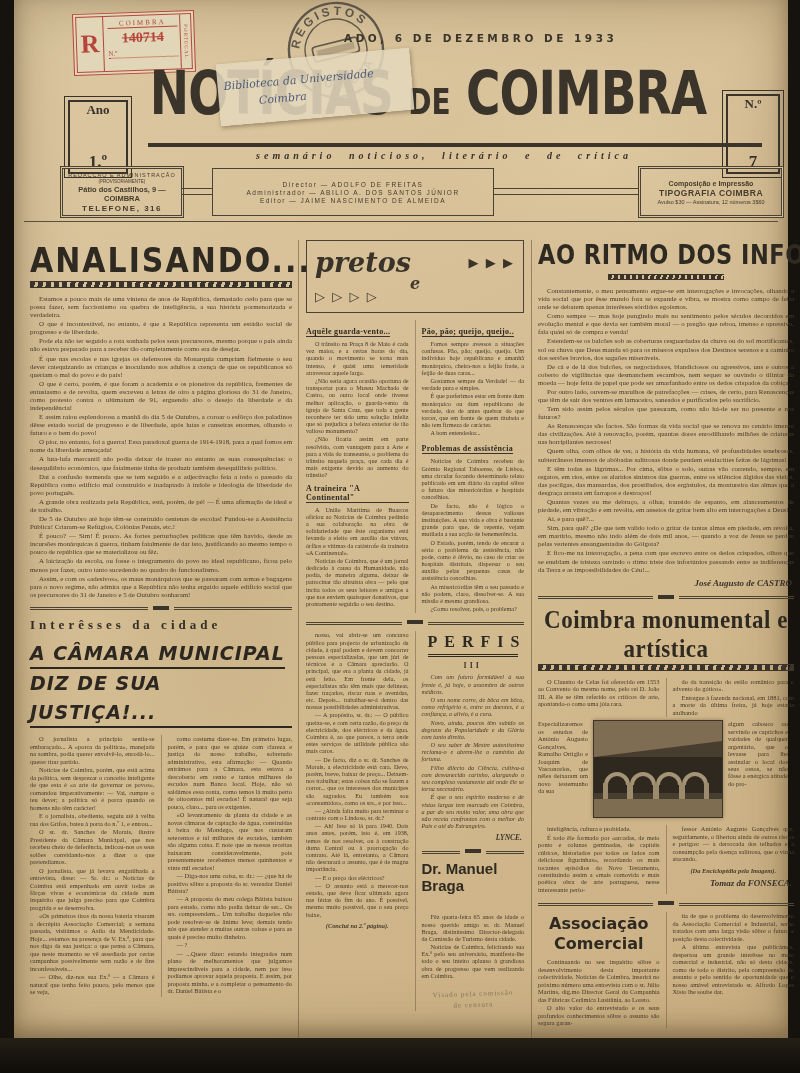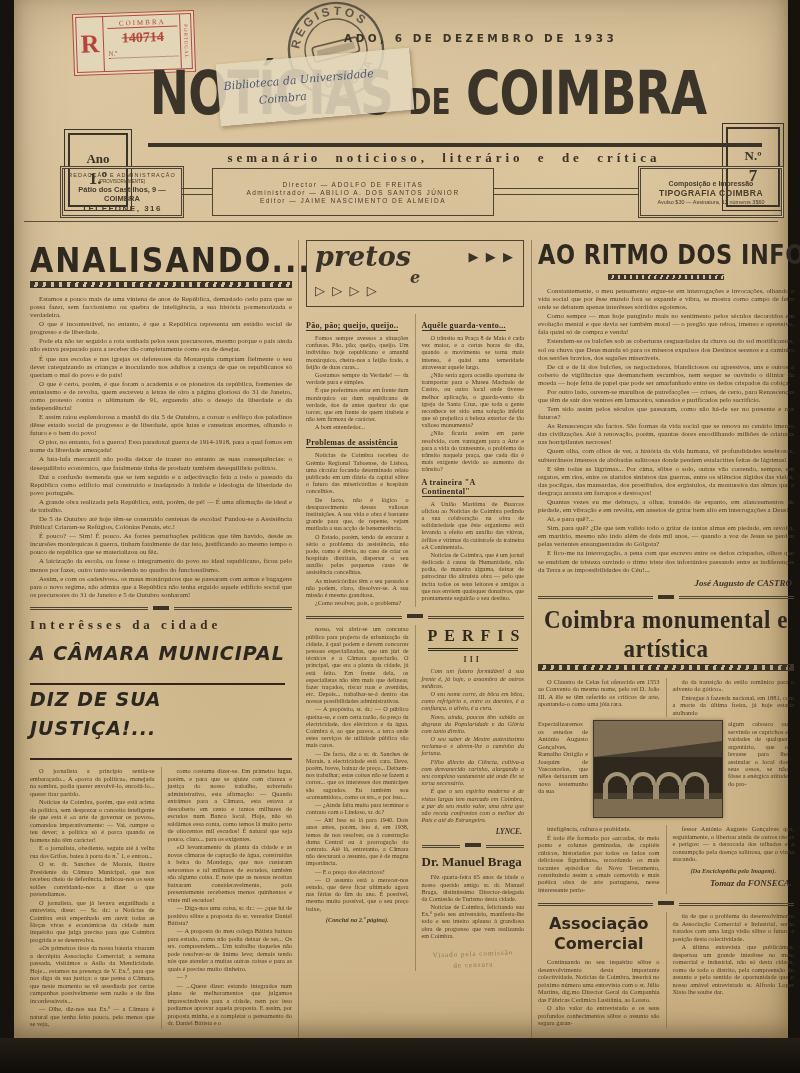--- a/index.html
+++ b/index.html
@@ -23,37 +23,37 @@
   .reg-city{font-size:7px;letter-spacing:2px;border-bottom:1px solid #b5463a;text-align:center;}
   .reg-num{font-size:14px;font-weight:bold;text-align:center;text-decoration:line-through;margin-top:2px;}
   .reg-no{font-size:7px;border-bottom:1px dotted #b5463a;margin-top:3px;}
   .reg-pt{width:10px;border-left:1px solid #b5463a;writing-mode:vertical-rl;font-size:5px;letter-spacing:1px;
     display:flex;align-items:center;justify-content:center;}
   .round-stamp{position:absolute;left:272px;top:0px;opacity:.82;transform:rotate(-14deg);}
   .date-line{position:absolute;left:330px;top:32px;font-family:"DejaVu Sans",sans-serif;
     font-weight:bold;font-size:10.5px;letter-spacing:3.5px;color:#3c352a;white-space:nowrap;}
   .ano-box,.num-box{position:absolute;border:2px solid #39332a;outline:1px solid #39332a;outline-offset:3px;
     text-align:center;color:#39332a;font-weight:bold;font-family:"Liberation Serif",serif;
-    display:flex;flex-direction:column;justify-content:center;gap:2px;margin-top:33px;}
+    display:flex;flex-direction:column;justify-content:space-between;gap:2px;}
   .ano-box{left:54px;top:100px;width:56px;height:70px;}
   .num-box{left:712px;top:94px;width:50px;height:76px;}
   .ano-box .l1,.num-box .l1{font-size:13px;}
   .ano-box .l2,.num-box .l2{font-size:17px;}
   .np-title{position:absolute;left:116px;top:58px;width:596px;text-align:center;
     font-family:"DejaVu Sans",sans-serif;font-weight:bold;font-size:47px;color:#3a342a;
     letter-spacing:-1px;transform:scaleY(1.28);transform-origin:top;white-space:nowrap;}
   .np-title .de{font-size:28px;letter-spacing:0;}
   .hand-slip{position:absolute;left:204px;top:56px;width:182px;height:58px;transform:rotate(-5deg);
     background:rgba(226,215,188,.88);box-shadow:1px 2px 4px rgba(60,45,20,.4);
     display:flex;flex-direction:column;justify-content:center;padding:2px 6px;
     font-family:"DejaVu Serif",serif;font-style:italic;color:#4c5a78;font-size:11px;}
   .hand-slip .hl2{margin-left:34px;margin-top:4px;}
   .title-rule{position:absolute;left:134px;top:143px;width:614px;height:4px;background:#3a342a;}
   .tagline{position:absolute;left:130px;top:150px;width:600px;text-align:center;
-    font-weight:bold;font-size:13px;letter-spacing:4px;word-spacing:7px;color:#39332a;}
+    font-weight:bold;font-size:10px;letter-spacing:4px;word-spacing:7px;color:#39332a;font-style:italic;}
   .imprint{position:absolute;left:0;top:168px;width:774px;height:50px;font-family:"Liberation Sans",sans-serif;}
   .imp-box{position:absolute;top:0;height:48px;border:1px solid #4a4233;text-align:center;color:#443c2c;
     display:flex;flex-direction:column;justify-content:center;gap:1px;padding:2px 3px;box-sizing:border-box;}
   .imp-left{left:48px;width:120px;box-shadow:0 0 0 1px #d8c199,0 0 0 2px #4a4233;}
   .imp-center{left:198px;width:282px;}
   .imp-right{left:626px;width:142px;box-shadow:0 0 0 1px #d8c199,0 0 0 2px #4a4233;}
   .conn{position:absolute;top:20px;height:5px;border-top:1.5px solid #4a4233;border-bottom:1.5px solid #4a4233;}
   .c1{left:168px;width:30px;} .c2{left:480px;width:146px;}
   .imp-t1{font-size:5.5px;letter-spacing:1px;}
   .imp-t2{font-size:4.5px;}
@@ -84,42 +84,42 @@
   .orn .seg{flex:1;height:1px;background:#4a4233;box-shadow:0 2px 0 #4a4233;}
   .orn .dot{width:16px;height:4px;background:#3a342a;}
 
   .h-analisando{font-family:"DejaVu Sans",sans-serif;font-size:30px;letter-spacing:2px;font-weight:bold;
     transform:scaleY(1.15);transform-origin:left top;}
   .rule-hatch{height:5px;margin:6px 0 7px;border-top:1px solid #3a342a;border-bottom:1px solid #3a342a;
     background:repeating-linear-gradient(100deg,#3a342a 0 5px,transparent 5px 8px);}
   .kicker{font-size:13px;font-weight:bold;letter-spacing:4px;margin:6px 0 6px;color:#352f25;}
   .h-camara{font-family:"DejaVu Sans",sans-serif;font-style:italic;font-weight:bold;font-size:19px;
     letter-spacing:1px;line-height:1.5;color:#2c2720;}
-  .h-camara span{border-bottom:2px solid #2c2720;display:inline-block;padding-bottom:16px;}
+  .h-camara span{border-bottom:2px solid #2c2720;display:inline-block;padding-bottom:0;}
   .twocol{display:flex;margin-top:7px;}
   .twocol .sc{flex:1;min-width:0;}
   .twocol .sc + .sc{border-left:1px solid rgba(95,80,52,.45);padding-left:6px;margin-left:6px;}
 
-  .pb-box{border:1.5px solid #4a4233;padding:0 8px 7px;}
+  .pb-box{border:1.5px solid #4a4233;padding:6px 8px 7px;}
   .pb-word{font-family:"DejaVu Serif",serif;font-style:italic;font-weight:bold;font-size:27px;color:#39332a;}
   .pb-tri{font-size:13px;letter-spacing:2px;color:#39332a;}
   .pb-r1,.pb-r3{display:flex;align-items:center;justify-content:space-between;}
   .pb-e{text-align:center;font-family:"DejaVu Serif",serif;font-style:italic;font-weight:bold;
     font-size:16px;margin:-4px 0;}
   .subhead{font-weight:bold;font-size:8px;border-bottom:1px solid #3a342a;display:inline-block;
     margin:4px 0 3px;color:#2f2a21;letter-spacing:.3px;}
   .note{text-align:center;font-style:italic;font-weight:bold;font-size:6.4px;margin-top:4px;}
 
   .h-perfis{font-size:16px;font-weight:bold;letter-spacing:7px;text-align:center;
     border-bottom:3px double #2f2a21;padding-bottom:3px;margin:2px 6px 4px;}
   .perfis-num{text-align:center;font-weight:bold;font-size:8px;letter-spacing:3px;margin:3px 0;}
   .italics p{font-style:italic;}
   .sig{text-align:right;font-style:italic;font-weight:bold;font-size:9px;margin:4px 2px 0;color:#3a332a;}
   .sig-small{font-size:7.5px;}
-  .h-braga{font-family:Liberation Serif, serif;font-weight:bold;font-size:13px;margin:4px 0 3px;}
+  .h-braga{font-family:Liberation Sans, sans-serif;font-weight:bold;font-size:15px;margin:4px 0 19px;}
   .censor{margin-top:10px;text-align:center;font-size:7px;letter-spacing:1px;color:rgba(70,62,48,.55);
     transform:rotate(-2deg);line-height:1.6;}
 
   .h-ritmo{font-family:"DejaVu Sans",sans-serif;font-weight:bold;font-size:22.5px;letter-spacing:.5px;
     transform:scaleY(1.15);transform-origin:left top;white-space:nowrap;}
   .orn-center{width:45%;height:4px;margin:8px auto 7px;border-top:1px solid #3a342a;border-bottom:1px solid #3a342a;
     background:repeating-linear-gradient(100deg,#3a342a 0 4px,transparent 4px 6px);}
   .h-mon{font-family:"Liberation Serif",serif;font-weight:bold;font-size:23px;letter-spacing:.5px;
     text-align:center;transform:scaleY(1.1);transform-origin:top;}
   .photo-row{display:flex;gap:5px;margin:3px 0;align-items:flex-start;}
@@ -279,47 +279,47 @@
             <span class="pb-tri">▶ ▶ ▶</span>
           </div>
           <div class="pb-e">e</div>
           <div class="pb-r3">
             <span class="pb-tri">▷ ▷ ▷ ▷</span>
           </div>
         </div>
 
         <div class="twocol">
           <div class="sc">
+            <div class="subhead">Aquêle guarda-vento...</div>
+            <div class="bt t62">
+                <p>O trânsito na Praça 8 de Maio é cada vez maior, e a certas horas do dia, quando o movimento se torna mais intenso, é quási uma temeridade atravessar aquele largo.</p>
+                <p>¿Não seria agora ocasião oportuna de transportar para o Museu Machado de Castro, ou outro local onde tivesse melhor aplicação, o guarda-vento da igreja de Santa Cruz, que toda a gente reconhece ter sido uma solução infeliz que só prejudica a beleza exterior de tão valioso monumento?</p>
+                <p>¿Não ficaria assim em parte resolvido, com vantagem para a Arte e para a vida do transeunte, o problema do trânsito naquela praça, que cada dia é mais exigente devido ao aumento do trânsito?</p>
+              </div>
+            <div class="subhead">A traineira "A Continental"</div>
+            <div class="bt t62">
+                <p>A União Marítima de Buarcos oficiou ao Notícias de Coimbra pedindo a sua colaboração na obra de solidariedade que êste organismo está levando a efeito em auxílio das viúvas, órfãos e vítimas da catástrofe da traineira «A Continental».</p>
+                <p>Notícias de Coimbra, que é um jornal dedicado à causa da Humanidade, não podia, de maneira alguma, deixar de patrocinar tão altruísta obra — pelo que incita todos os seus leitores e amigos a que nos enviem quaisquer donativos, que prontamente seguirão o seu destino.</p>
+              </div>
+          </div>
+          <div class="sc">
             <div class="subhead">Pão, pão; queijo, queijo..</div>
             <div class="bt t62">
                 <p>Fomos sempre avessos a situações confusas. Pão, pão; queijo, queijo. Um indivíduo hoje republicano e amanhã monárquico, cheira-nos a feijão frade, a feijão de duas caras...</p>
                 <p>Gostamos sempre da Verdade! — da verdade pura e simples.</p>
                 <p>É que preferimos estar em frente dum monárquico ou dum republicano de verdade, dos de antes quebrar do que torcer, que em frente de quem titubeia e não tem firmeza de carácter.</p>
                 <p>A bom entendedor...</p>
               </div>
             <div class="subhead">Problemas de assistência</div>
             <div class="bt t62">
                 <p>Notícias de Coimbra recebeu do Grémio Regional Taboense, de Lisboa, uma circular focando determinado relato publicado em um diário da capital sôbre o futuro das misericórdias e hospitais concelhios.</p>
                 <p>De facto, não é lógico o desaparecimento dessas valiosas instituições. A sua vida e obra é bastante grande para que, de repente, vejam mutilada a sua acção de benemerência.</p>
                 <p>O Estado, porém, tendo de encarar a sério o problema da assistência, não pode, como é óbvio, no caso de criar os hospitais distritais, dispersar o seu auxílio pelas pequenas casas de assistência concelhias.</p>
                 <p>As misericórdias têm o seu passado e não podem, claro, dissolver-se. A sua missão é mesmo grandiosa.</p>
                 <p>¿Como resolver, pois, o problema?</p>
-              </div>
-          </div>
-          <div class="sc">
-            <div class="subhead">Aquêle guarda-vento...</div>
-            <div class="bt t62">
-                <p>O trânsito na Praça 8 de Maio é cada vez maior, e a certas horas do dia, quando o movimento se torna mais intenso, é quási uma temeridade atravessar aquele largo.</p>
-                <p>¿Não seria agora ocasião oportuna de transportar para o Museu Machado de Castro, ou outro local onde tivesse melhor aplicação, o guarda-vento da igreja de Santa Cruz, que toda a gente reconhece ter sido uma solução infeliz que só prejudica a beleza exterior de tão valioso monumento?</p>
-                <p>¿Não ficaria assim em parte resolvido, com vantagem para a Arte e para a vida do transeunte, o problema do trânsito naquela praça, que cada dia é mais exigente devido ao aumento do trânsito?</p>
-              </div>
-            <div class="subhead">A traineira "A Continental"</div>
-            <div class="bt t62">
-                <p>A União Marítima de Buarcos oficiou ao Notícias de Coimbra pedindo a sua colaboração na obra de solidariedade que êste organismo está levando a efeito em auxílio das viúvas, órfãos e vítimas da catástrofe da traineira «A Continental».</p>
-                <p>Notícias de Coimbra, que é um jornal dedicado à causa da Humanidade, não podia, de maneira alguma, deixar de patrocinar tão altruísta obra — pelo que incita todos os seus leitores e amigos a que nos enviem quaisquer donativos, que prontamente seguirão o seu destino.</p>
               </div>
           </div>
         </div>
 
         <div class="orn">
             <span class="seg"></span>
             <span class="dot"></span>
             <span class="seg"></span>
           </div>
 

